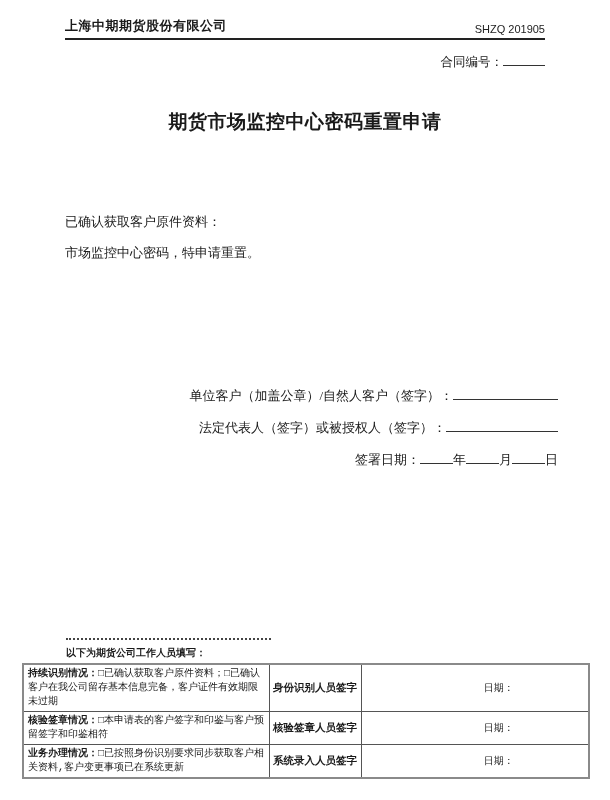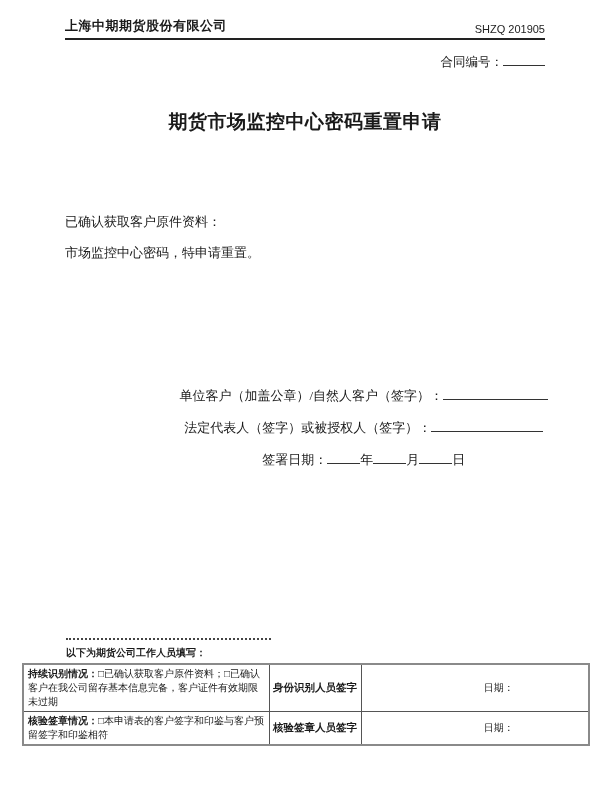--- a/index.html
+++ b/index.html
@@ -63,22 +63,22 @@
   .blank {
     display: inline-block;
     border-bottom: 1px solid #333;
     height: 13px;
     vertical-align: baseline;
   }
 
   
   .sig-block {
     position: absolute;
-    top: 387px; right: 62px;
-    text-align: center;
+    top: 387px; right: 52px;
+    text-align: right;
     font-size: 13px;
   }
   .sig-line { margin-bottom: 12px; height: 20px; white-space: nowrap; }
 
   
   .dotted-separator {
     position: absolute;
     top: 632px; left: 66px; width: 205px; height: 8px;
     border-bottom: 2px dotted #444;
   }
@@ -90,20 +90,21 @@
   }
 
   
   .staff-table {
     position: absolute;
     top: 663px; left: 22px;
     width: 566px;
     border-collapse: collapse;
     table-layout: fixed;
     border: 2px solid #8a8a8a;
+    font-family: Liberation Mono, monospace;
   }
   .staff-table td {
     border: 1px solid #555;
     height: 32px;
     vertical-align: middle;
   }
   .td-desc {
     font-size: 10px;
     line-height: 14px;
     padding: 2px 4px;
@@ -172,16 +173,23 @@
       <td class="td-signer">身份识别人员签字</td>
       <td class="td-date">日期：</td>
     </tr>
     <tr>
       <td class="td-desc">
         <span class="cat-label">核验签章情况：</span><span>□本申请表的客户签字和印鉴与客户预留签字和印鉴相符</span>
       </td>
       <td class="td-signer">核验签章人员签字</td>
       <td class="td-date">日期：</td>
     </tr>
+    <tr>
+      <td class="td-desc">
+        <span class="cat-label">业务办理情况：</span><span>□已按照身份识别要求同步获取客户相关资料,客户变更事项已在系统更新</span>
+      </td>
+      <td class="td-signer">系统录入人员签字</td>
+      <td class="td-date">日期：</td>
+    </tr>
   </tbody>
     </table>
 
 </div>
 
 </body></html>

